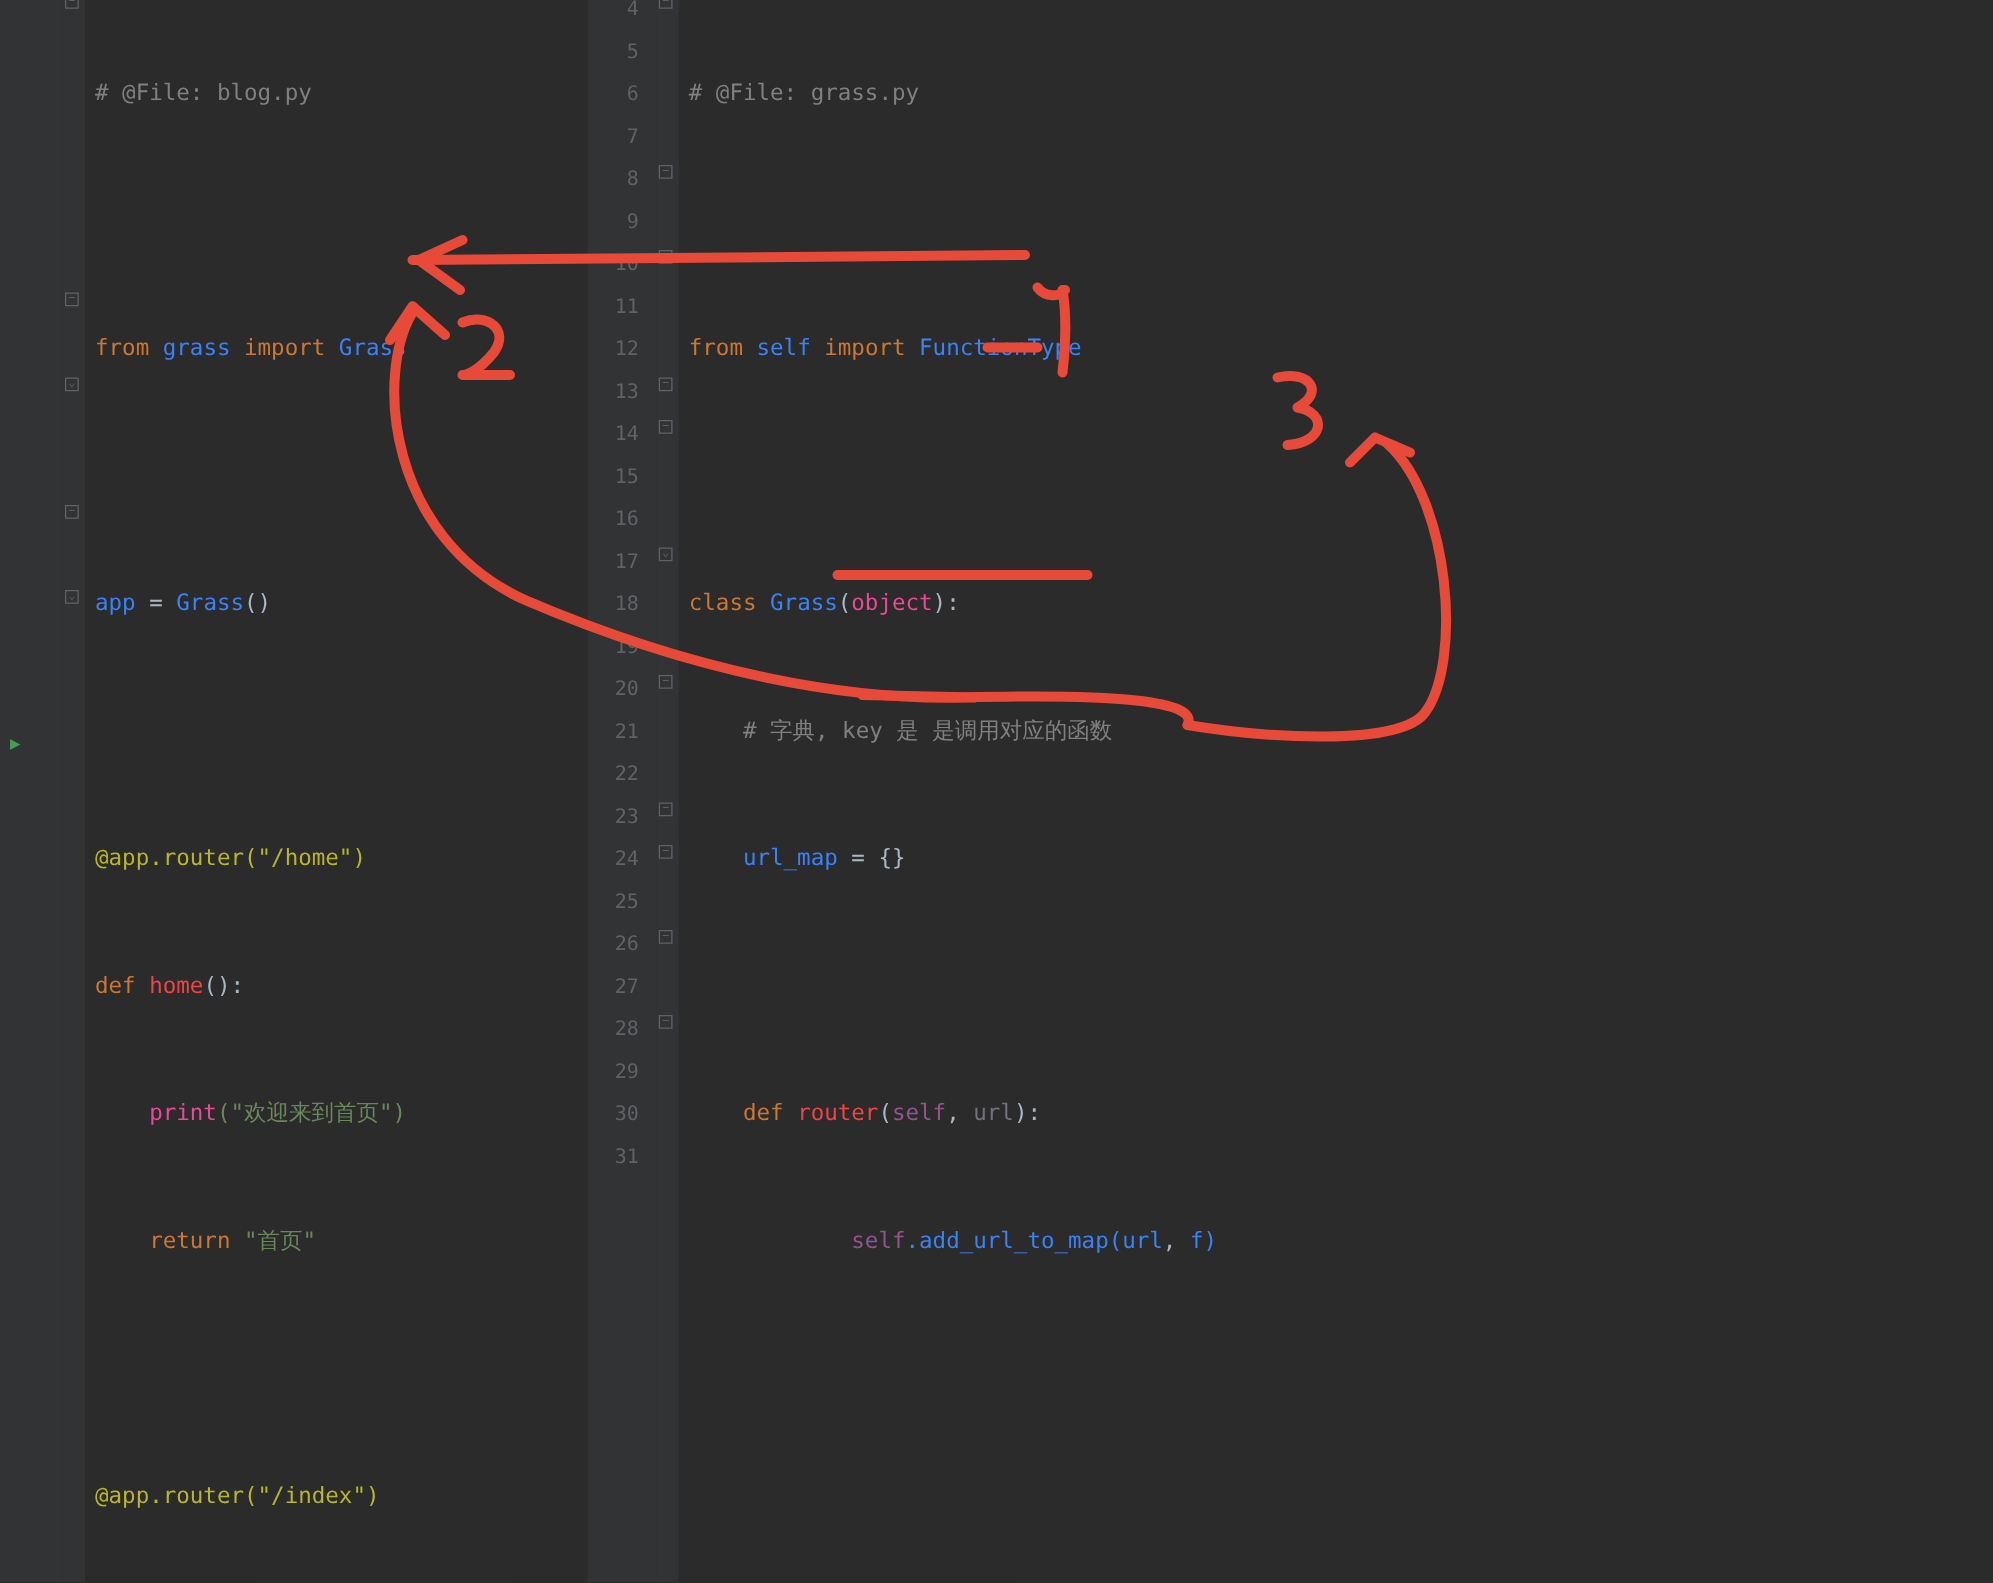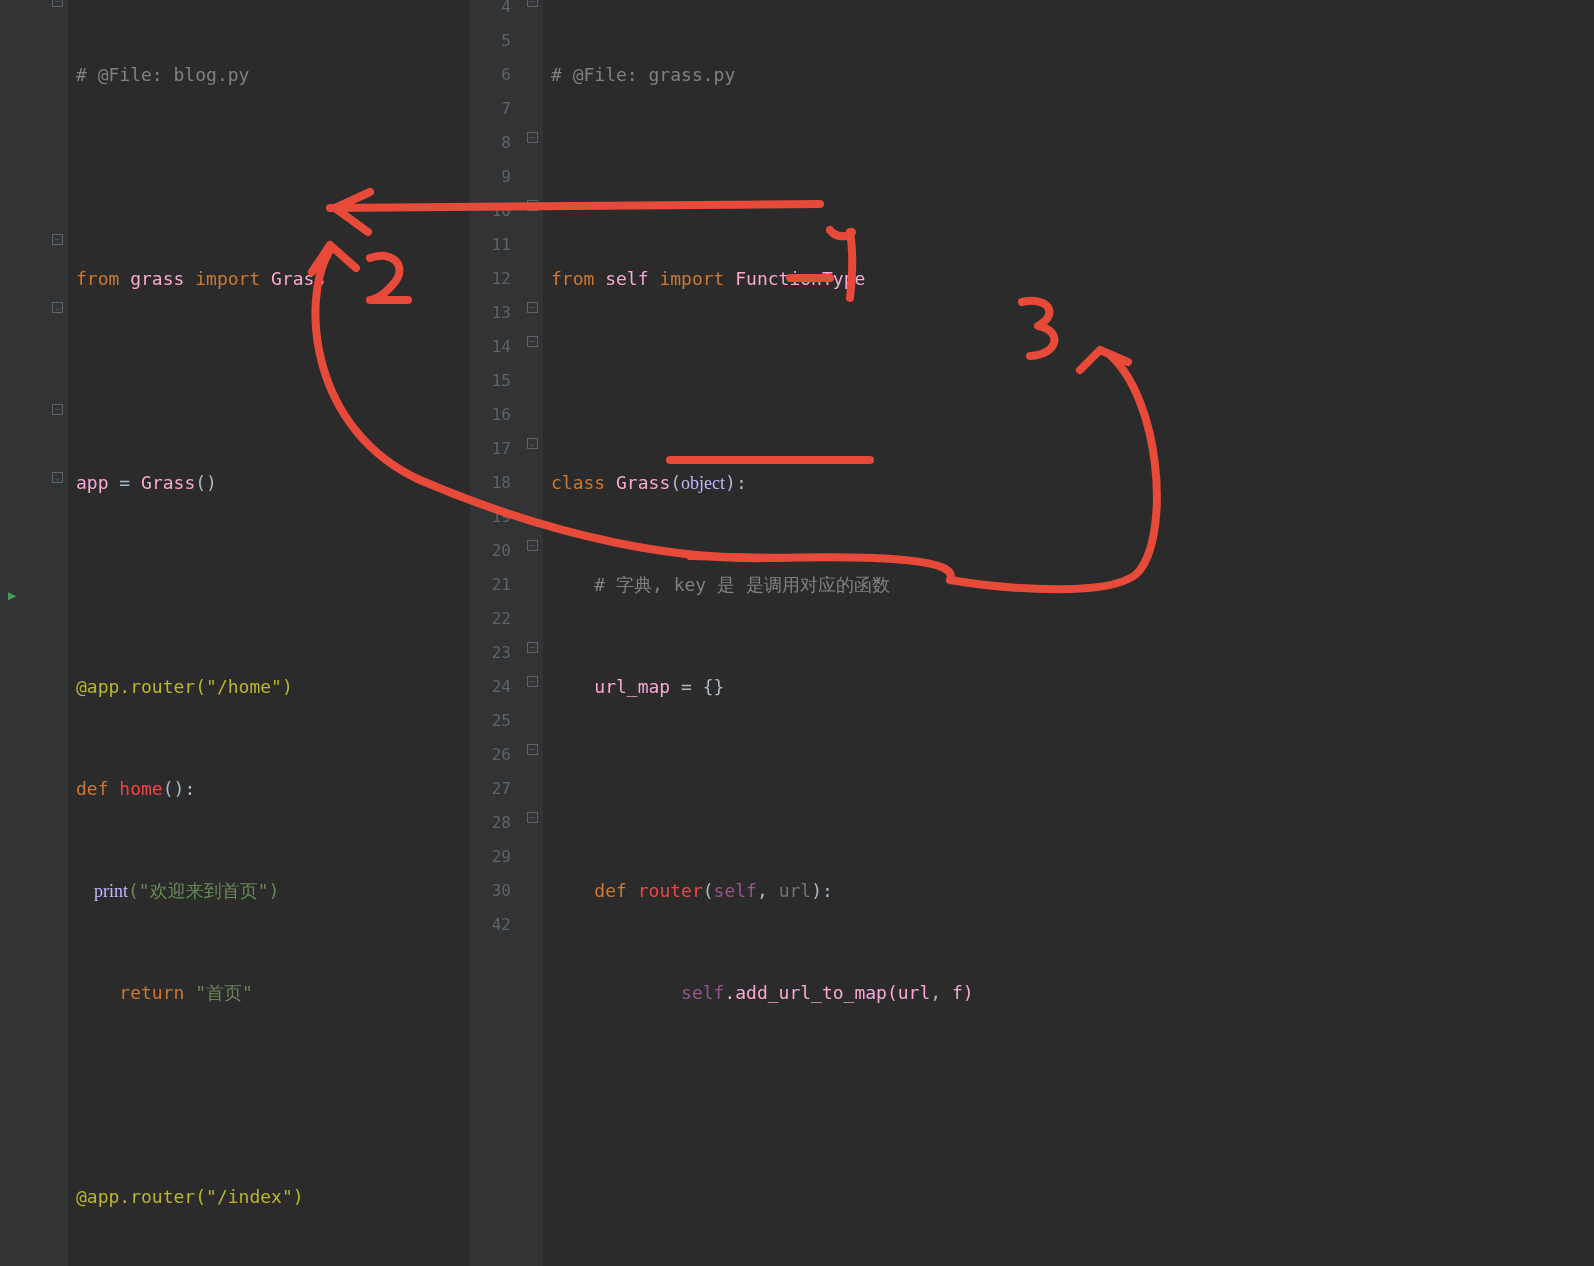--- a/index.html
+++ b/index.html
@@ -65,23 +65,23 @@
       padding-left: 8px;
       white-space: pre;
     }
     .line { height: 34px; }
     .kw { color: #cc7832; }
     .fn { color: #ef4444; }
     .str { color: #6a8759; }
     .comment { color: #808080; }
     .decorator { color: #bbb529; }
     .param { color: #72737a; margin-top: 16px; }
-    .builtin { color: #c4b5fd; font-family: Liberation Serif, serif; }
+    .builtin { color: #ec4899; }
     .self { color: #94558d; }
-    .ident { color: #f9a8d4; }
+    .ident { color: #3b82f6; }
     .op { color: #a9b7c6; }
     .run-triangle {
       position: absolute;
       left: 8px;
       color: #499C54;
       font-size: 14px;
     }
     .annotation-layer {
       position: absolute;
       top: 0;
@@ -152,21 +152,21 @@
       <div class="line">21</div>
       <div class="line">22</div>
       <div class="line">23</div>
       <div class="line">24</div>
       <div class="line">25</div>
       <div class="line">26</div>
       <div class="line">27</div>
       <div class="line">28</div>
       <div class="line">29</div>
       <div class="line">30</div>
-      <div class="line">42</div>
+      <div class="line">31</div>
     </div>
     <div class="fold-column">
       <div class="fold-marker" style="top:-4px;">−</div>
       <div class="fold-marker" style="top:132px;">−</div>
       <div class="fold-marker" style="top:200px;">−</div>
       <div class="fold-marker" style="top:302px;">−</div>
       <div class="fold-marker" style="top:336px;">−</div>
       <div class="fold-marker" style="top:438px;">⌄</div>
       <div class="fold-marker" style="top:540px;">−</div>
       <div class="fold-marker" style="top:642px;">−</div>

